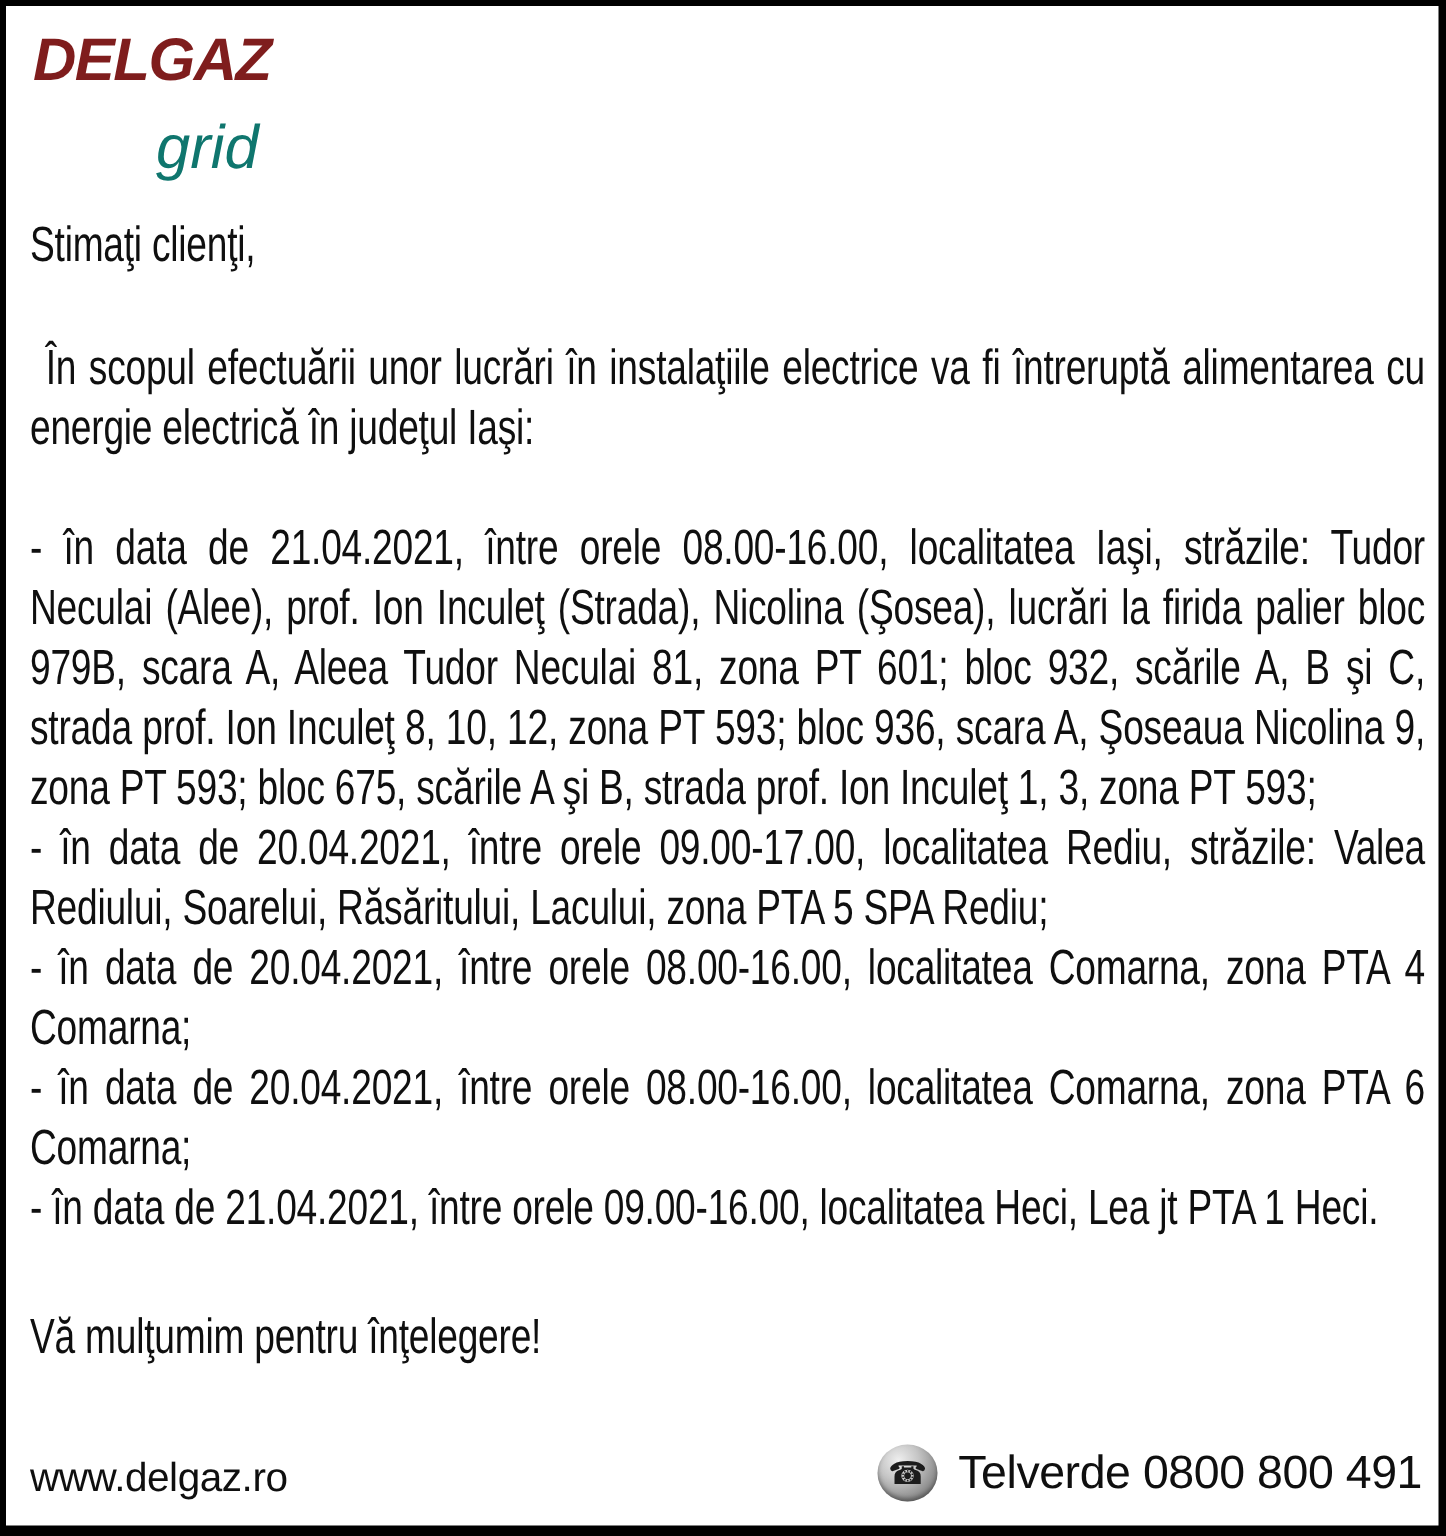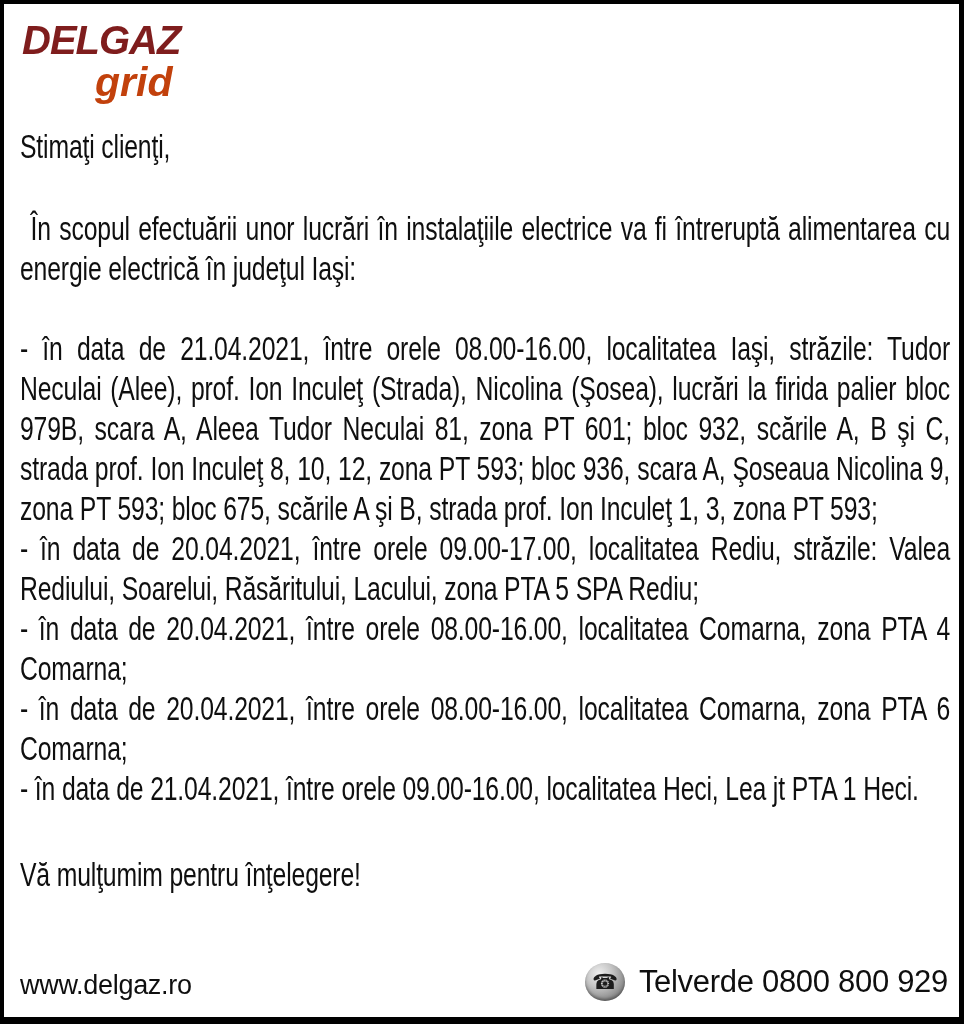--- a/index.html
+++ b/index.html
@@ -33,26 +33,26 @@
   }
   .logo-brand {
     font-size: 40px;
     font-weight: bold;
     font-style: italic;
     letter-spacing: -1px;
     color: #7f1d1d;
   }
   .logo-sub {
     font-size: 41px;
-    font-weight: bold;
+    font-weight: normal;
     font-style: italic;
     text-align: right;
     padding-right: 8px;
-    margin-top: 2px;
-    color: #c2410c;
+    margin-top: 18px;
+    color: #0f766e;
   }
   
   .condensed {
     width: 1240px;           
     transform: scaleX(0.75);
     transform-origin: 0 0;
     font-size: 33px;
     line-height: 40px;
     letter-spacing: -0.2px;
   }
@@ -125,17 +125,17 @@
       <p class="outage">- în data de 21.04.2021, între orele 09.00-16.00, localitatea Heci, Lea jt PTA 1 Heci.</p>
     </div>
 
     <p class="closing">Vă mulţumim pentru înţelegere!</p>
   </div>
 
   <div class="footer">
     <span class="website">www.delgaz.ro</span>
     <div class="phone-group">
       <span class="phone-icon">☎</span>
-      <span class="phone-label">Telverde 0800 800 929</span>
+      <span class="phone-label">Telverde 0800 800 491</span>
     </div>
   </div>
 
 </div>
 
 </body></html>

